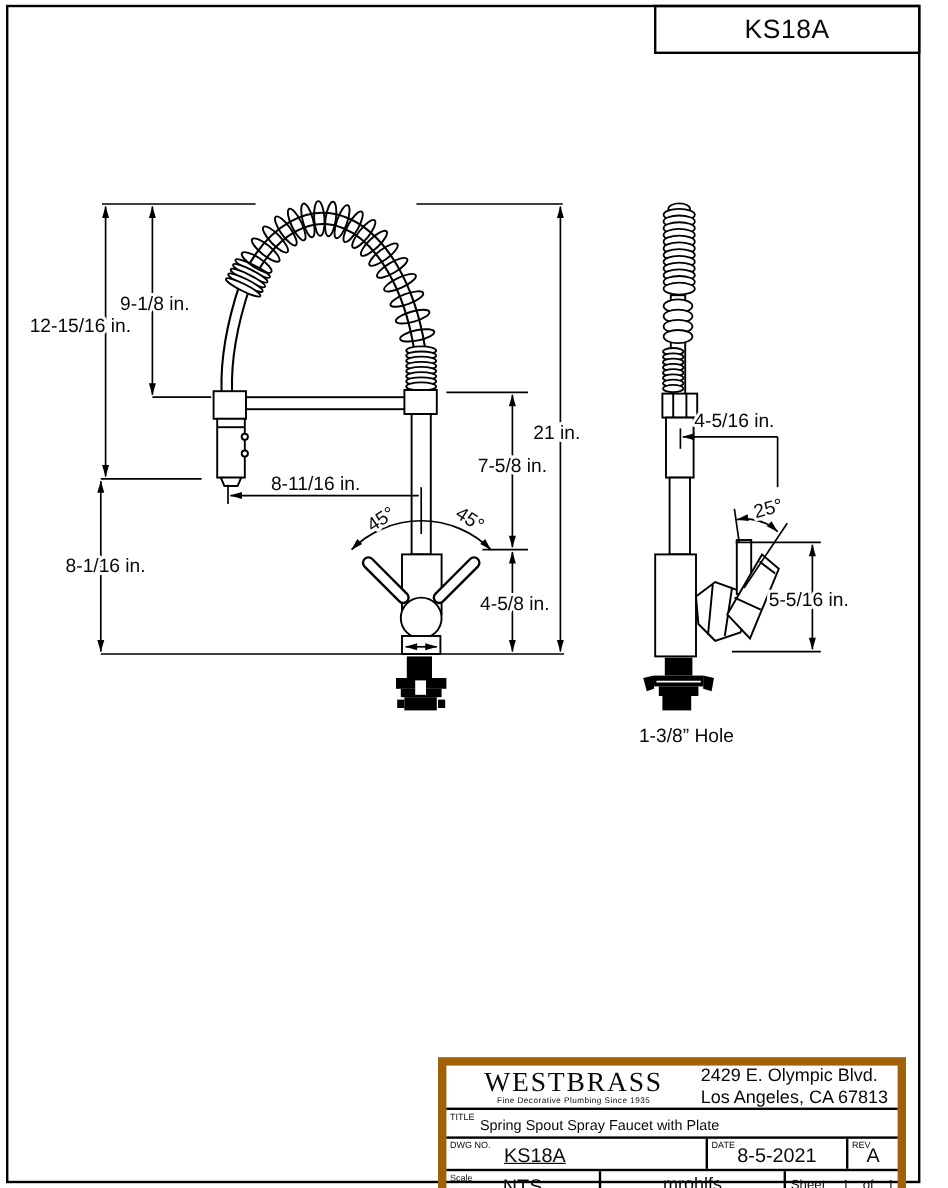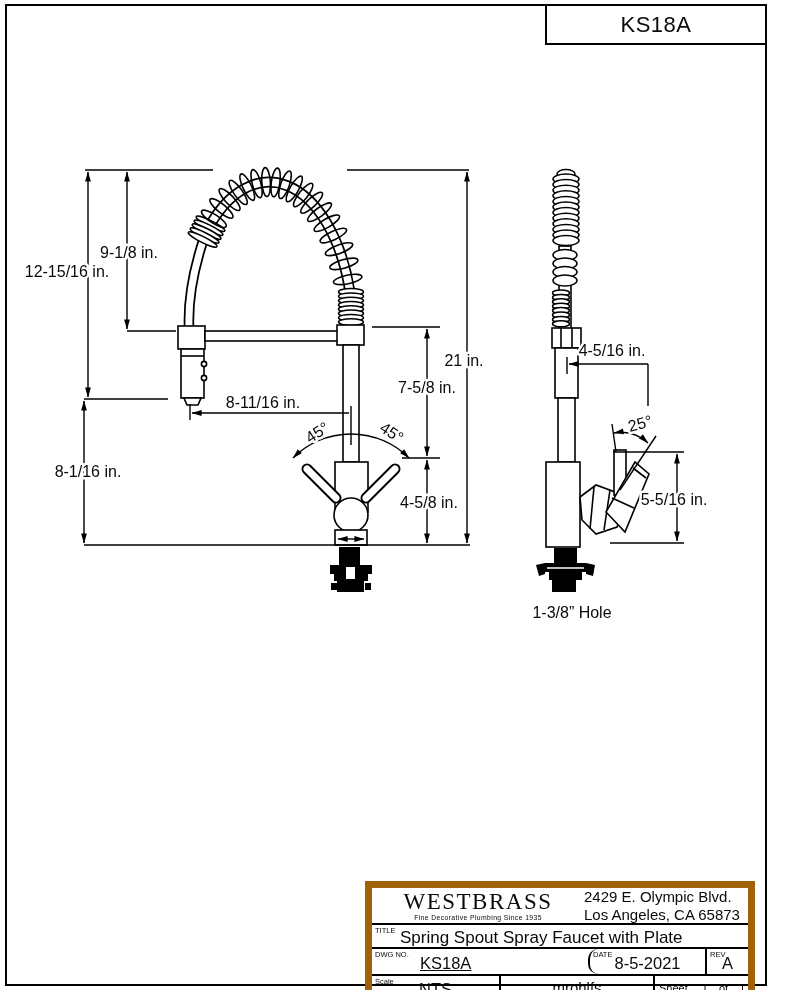--- a/index.html
+++ b/index.html
@@ -32,23 +32,23 @@
   .r-logo{height:35px;}
   .r-title{height:24px;}
   .r-dwg{height:27px;}
   .r-scale{flex:1;}
   .logo-cell{flex:0 0 212px;display:flex;flex-direction:column;align-items:center;justify-content:center;}
   .brand{font-family:"Liberation Serif",serif;font-size:23px;letter-spacing:1.5px;line-height:1;}
   .tagline{font-size:6.8px;letter-spacing:.4px;margin-top:1px;}
   .addr-cell{flex:1;display:flex;flex-direction:column;justify-content:center;font-size:15px;line-height:1.2;}
   .sm{position:absolute;top:1px;left:3px;font-size:7.5px;}
   .val{display:flex;align-items:center;height:100%;box-sizing:border-box;padding-top:3px;}
-  .v-title{font-size:17px;padding-left:28px;}
+  .v-title{font-size:12px;padding-left:28px;}
   .v-big{font-size:16.5px;justify-content:center;width:100%;}
-  .c-dwg{flex:0 0 216px;text-decoration:underline;} .c-date{flex:0 0 117px;border-radius:10px;} .c-rev{flex:1;}
+  .c-dwg{flex:0 0 216px;text-decoration:underline;} .c-date{flex:0 0 117px;} .c-rev{flex:1;}
   .c-scale{flex:0 0 127px;} .c-auth{flex:0 0 154px;display:flex;align-items:center;justify-content:center;font-size:15px;}
   .c-sheet{flex:1;display:flex;align-items:center;font-size:11px;padding-left:4px;}
   .sheetnum{margin-left:14px;word-spacing:8px;font-size:11px;}
 </style>
 </head>
 <body>
 
 <div id="sheet">
   <div id="border"></div>
 
@@ -239,21 +239,21 @@
   </div>
 
   <div id="tblock">
     <div class="row r-logo">
       <div class="cell logo-cell">
         <div class="brand">WESTBRASS</div>
         <div class="tagline">Fine Decorative Plumbing Since 1935</div>
       </div>
       <div class="cell addr-cell" style="border-left:none;">
         <div>2429 E. Olympic Blvd.</div>
-        <div>Los Angeles, CA 65873</div>
+        <div>Los Angeles, CA 67813</div>
       </div>
     </div>
     <div class="row r-title">
       <div class="cell" style="flex:1;">
         <span class="sm">TITLE</span>
         <div class="val v-title">Spring Spout Spray Faucet with Plate</div>
       </div>
     </div>
     <div class="row r-dwg">
       <div class="cell c-dwg">

